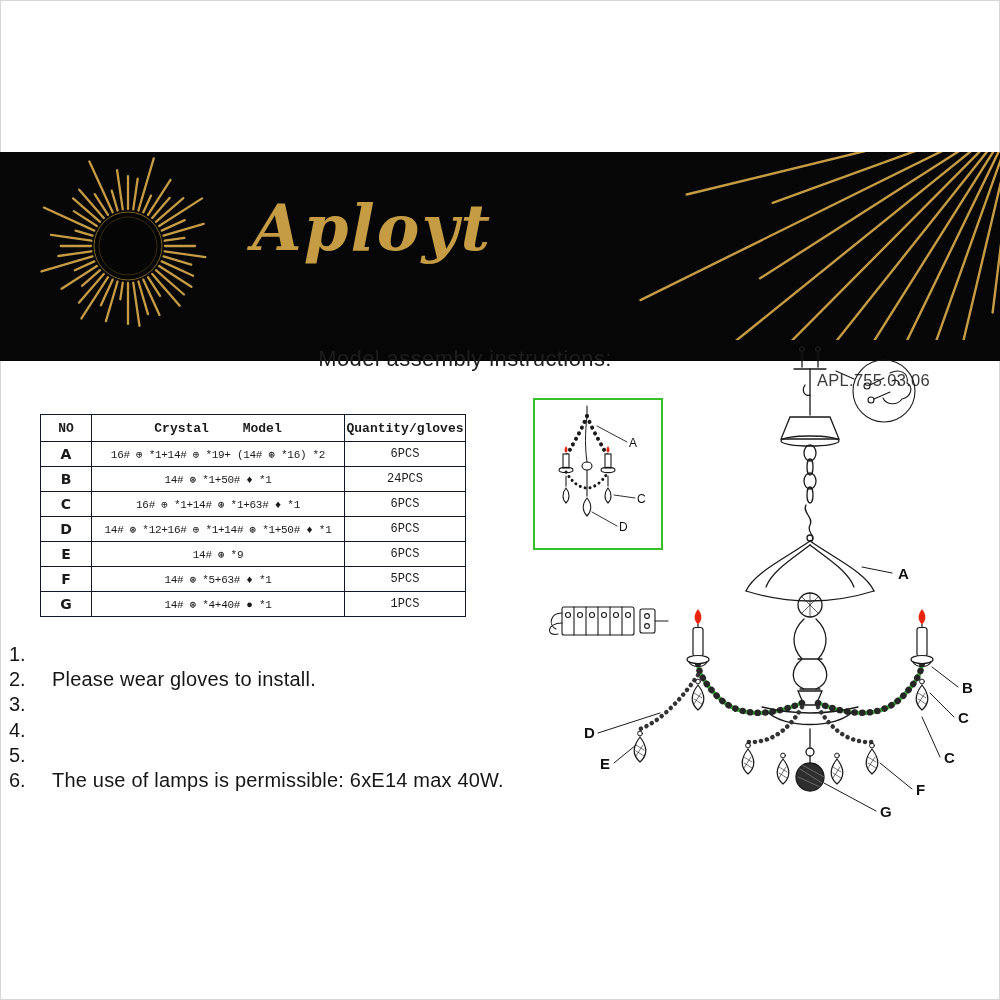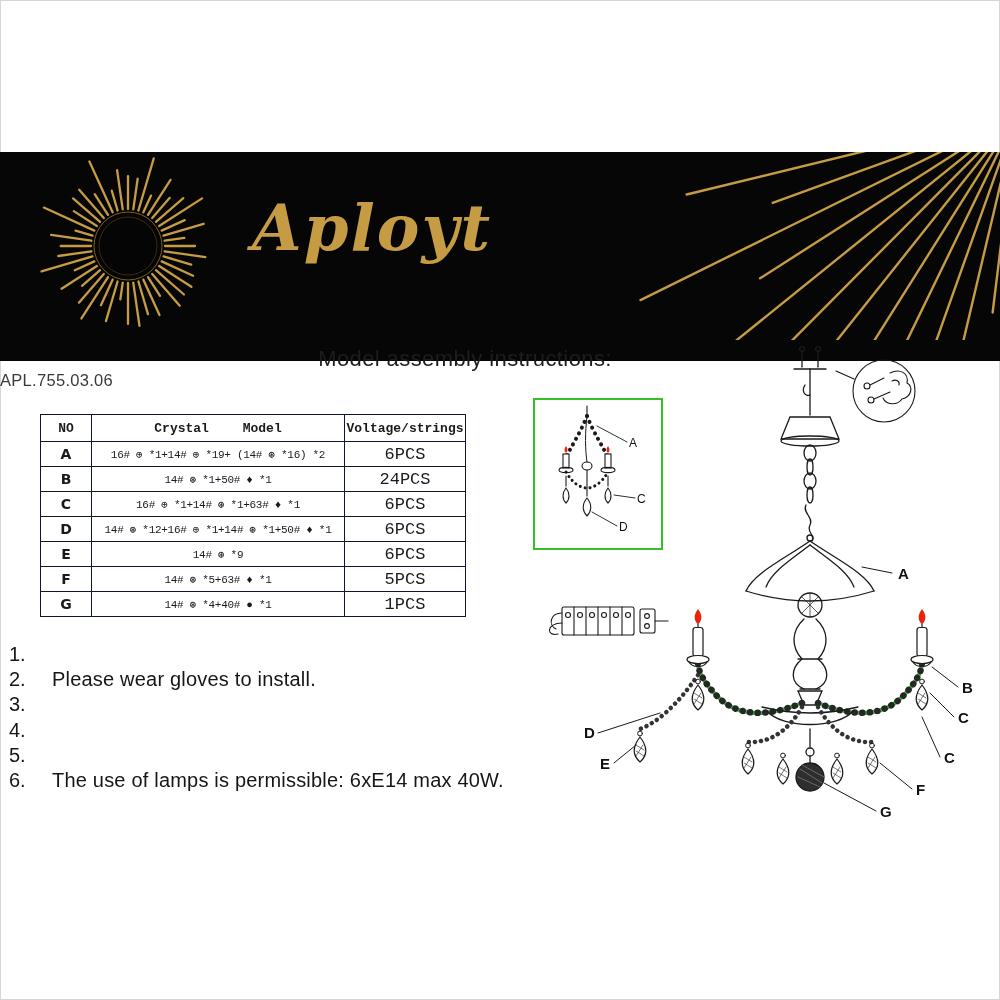--- a/index.html
+++ b/index.html
@@ -10,37 +10,37 @@
   
   .banner{position:absolute;left:0;top:152px;width:1000px;height:209px;background:#060606;overflow:hidden;padding-left:29px;}
   .sunburst{position:absolute;left:28px;top:0;}
   .brand{position:absolute;left:252px;top:38px;font-family:"DejaVu Serif", serif;
          font-style:italic;font-weight:600;font-size:64px;letter-spacing:2px;color:#c59c44;}
   .corner-rays{position:absolute;right:0;top:0;}
 
   
   .title-1{position:absolute;left:0;right:70px;top:346px;text-align:center;
            font-size:22px;letter-spacing:.4px;color:#1d1d1d;}
-  .title-2{position:absolute;left:0;right:70px;top:371px;text-align:left;
+  .title-2{position:absolute;left:0;right:70px;top:371px;text-align:right;
            font-size:16.5px;letter-spacing:.3px;color:#3a3a3a;}
 
   
   table.crystal{position:absolute;left:40px;top:414px;border-collapse:collapse;
                 font-family:"Liberation Mono", monospace;}
   table.crystal td,table.crystal th{border:1px solid #0f172a;padding:0;text-align:center;vertical-align:middle;}
   .col-no{width:50px;}
   .col-model{width:252px;}
   .col-qty{width:120px;}
   table.crystal th{height:26px;font-weight:bold;font-size:13px;}
   th.h-qty{font-size:11.5px;font-weight:normal;}
   th.h-model{word-spacing:26px;}
   table.crystal td{height:24px;}
   td.c-no{font-family:"DejaVu Sans", sans-serif;font-weight:bold;font-size:14px;}
   td.c-model{font-size:11px;letter-spacing:-0.3px;white-space:nowrap;}
-  td.c-qty{font-size:17px;}
+  td.c-qty{font-size:12px;}
 
   
   .inset-box{position:absolute;left:533px;top:398px;width:126px;height:148px;
              border:2px solid #35c027;background:#fff;}
 
   
   .big-diagram{position:absolute;left:540px;top:345px;}
 
   
   .notes{position:absolute;left:0;top:642px;width:620px;}
@@ -127,21 +127,21 @@
   </div>
 
   <div class="title-1">Model assembly instructions:</div>
   <div class="title-2">APL.755.03.06</div>
 
   <table class="crystal">
     <tbody>
         <tr>
       <th class="col-no">NO</th>
       <th class="col-model h-model">Crystal Model</th>
-      <th class="col-qty h-qty">Voltage/strings</th>
+      <th class="col-qty h-qty">Quantity/gloves</th>
     </tr>
     <tr>
       <td class="c-no">A</td>
       <td class="c-model">16# ⊕ *1+14# ⊕ *19+ (14# ⊛ *16) *2</td>
       <td class="c-qty">6PCS</td>
     </tr>
     <tr>
       <td class="c-no">B</td>
       <td class="c-model">14# ⊛ *1+50# ♦ *1</td>
       <td class="c-qty">24PCS</td>

